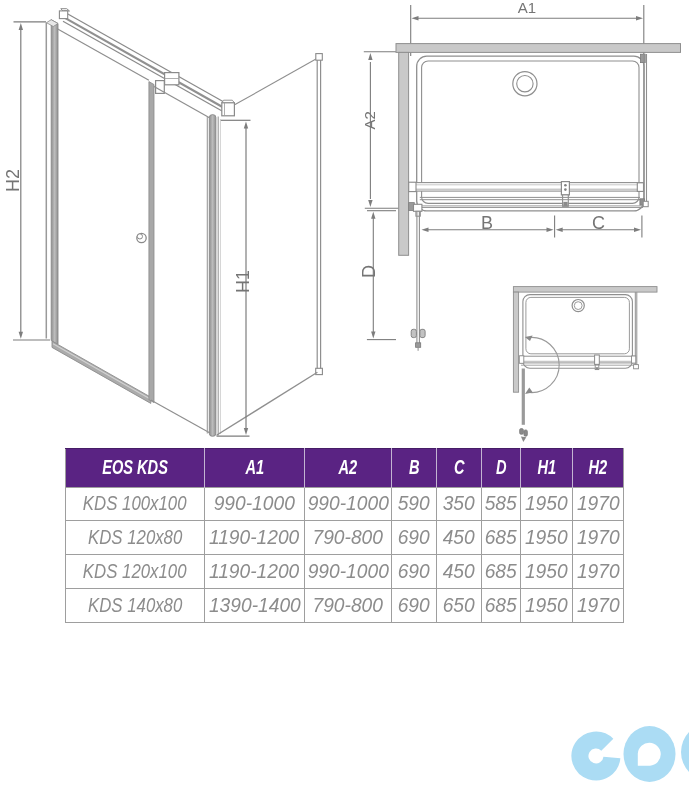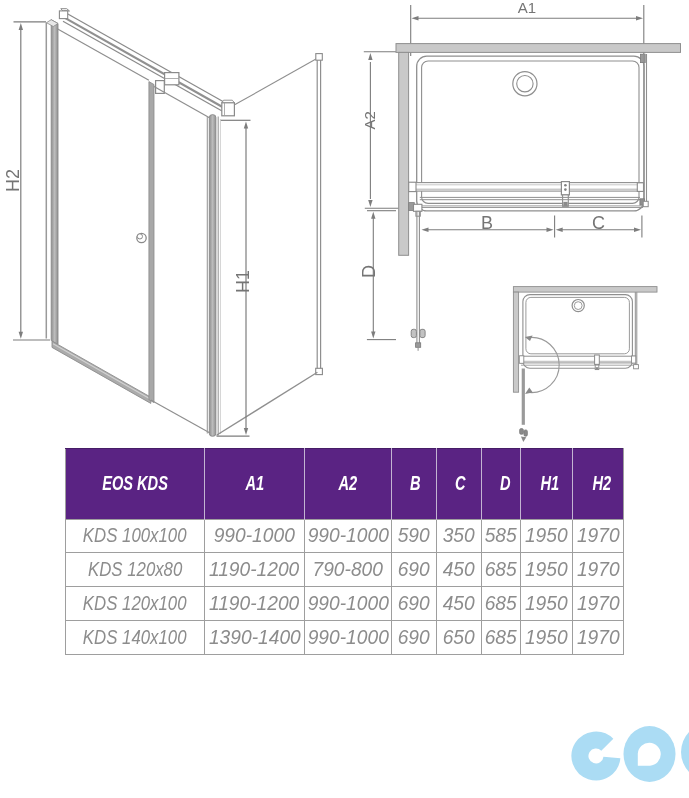--- a/index.html
+++ b/index.html
@@ -1,19 +1,19 @@
 <!DOCTYPE html>
 <html><head>
 <meta charset="utf-8">
 <style>
 html,body{margin:0;padding:0;width:689px;height:798px;background:#fff;overflow:hidden;}
 body{font-family:"Liberation Sans",sans-serif;position:relative;}
 #art{position:absolute;top:0;left:0;}
 #spec{position:absolute;top:448px;left:65px;border-collapse:collapse;table-layout:fixed;width:558px;font-family:"Liberation Sans",sans-serif;}
-#spec th{background:#5a2383;color:#fff;font-style:italic;font-weight:bold;font-size:20px;height:37.5px;border-left:1px solid #c3b4d2;border-right:1px solid #c3b4d2;border-top:1px solid #461d66;padding:16px;text-align:center;vertical-align:middle;}
+#spec th{background:#5a2383;color:#fff;font-style:italic;font-weight:bold;font-size:20px;height:37.5px;border-left:1px solid #c3b4d2;border-right:1px solid #c3b4d2;border-top:1px solid #461d66;padding:0;text-align:center;vertical-align:middle;}
 #spec td{color:#8c8c8c;font-style:italic;font-size:20px;height:32.8px;border:1px solid #9e9e9e;padding:0;text-align:center;vertical-align:middle;}
 #spec th:first-child{border-left:1px solid #9e9e9e;}
 #spec th span{display:inline-block;transform:scaleX(.73);}
 #spec td span{display:inline-block;transform:scaleX(.96);}
 #spec td:first-child span{transform:scaleX(.84);}
 #spec th:last-child{border-right:1px solid #9e9e9e;}
 </style>
 </head>
 <body>
 
@@ -342,26 +342,26 @@
         <td><span>KDS 120x100</span></td>
         <td><span>1190-1200</span></td>
         <td><span>990-1000</span></td>
         <td><span>690</span></td>
         <td><span>450</span></td>
         <td><span>685</span></td>
         <td><span>1950</span></td>
         <td><span>1970</span></td>
       </tr>
 
-
-
-<tr>
-        <td><span>KDS 140x100</span></td>
+<tr>
+        <td><span>KDS 140x80</span></td>
         <td><span>1390-1400</span></td>
-        <td><span>990-1000</span></td>
+        <td><span>790-800</span></td>
         <td><span>690</span></td>
         <td><span>650</span></td>
         <td><span>685</span></td>
         <td><span>1950</span></td>
         <td><span>1970</span></td>
       </tr>
+
+
 </tbody>
 </table>
 
 </body></html>

